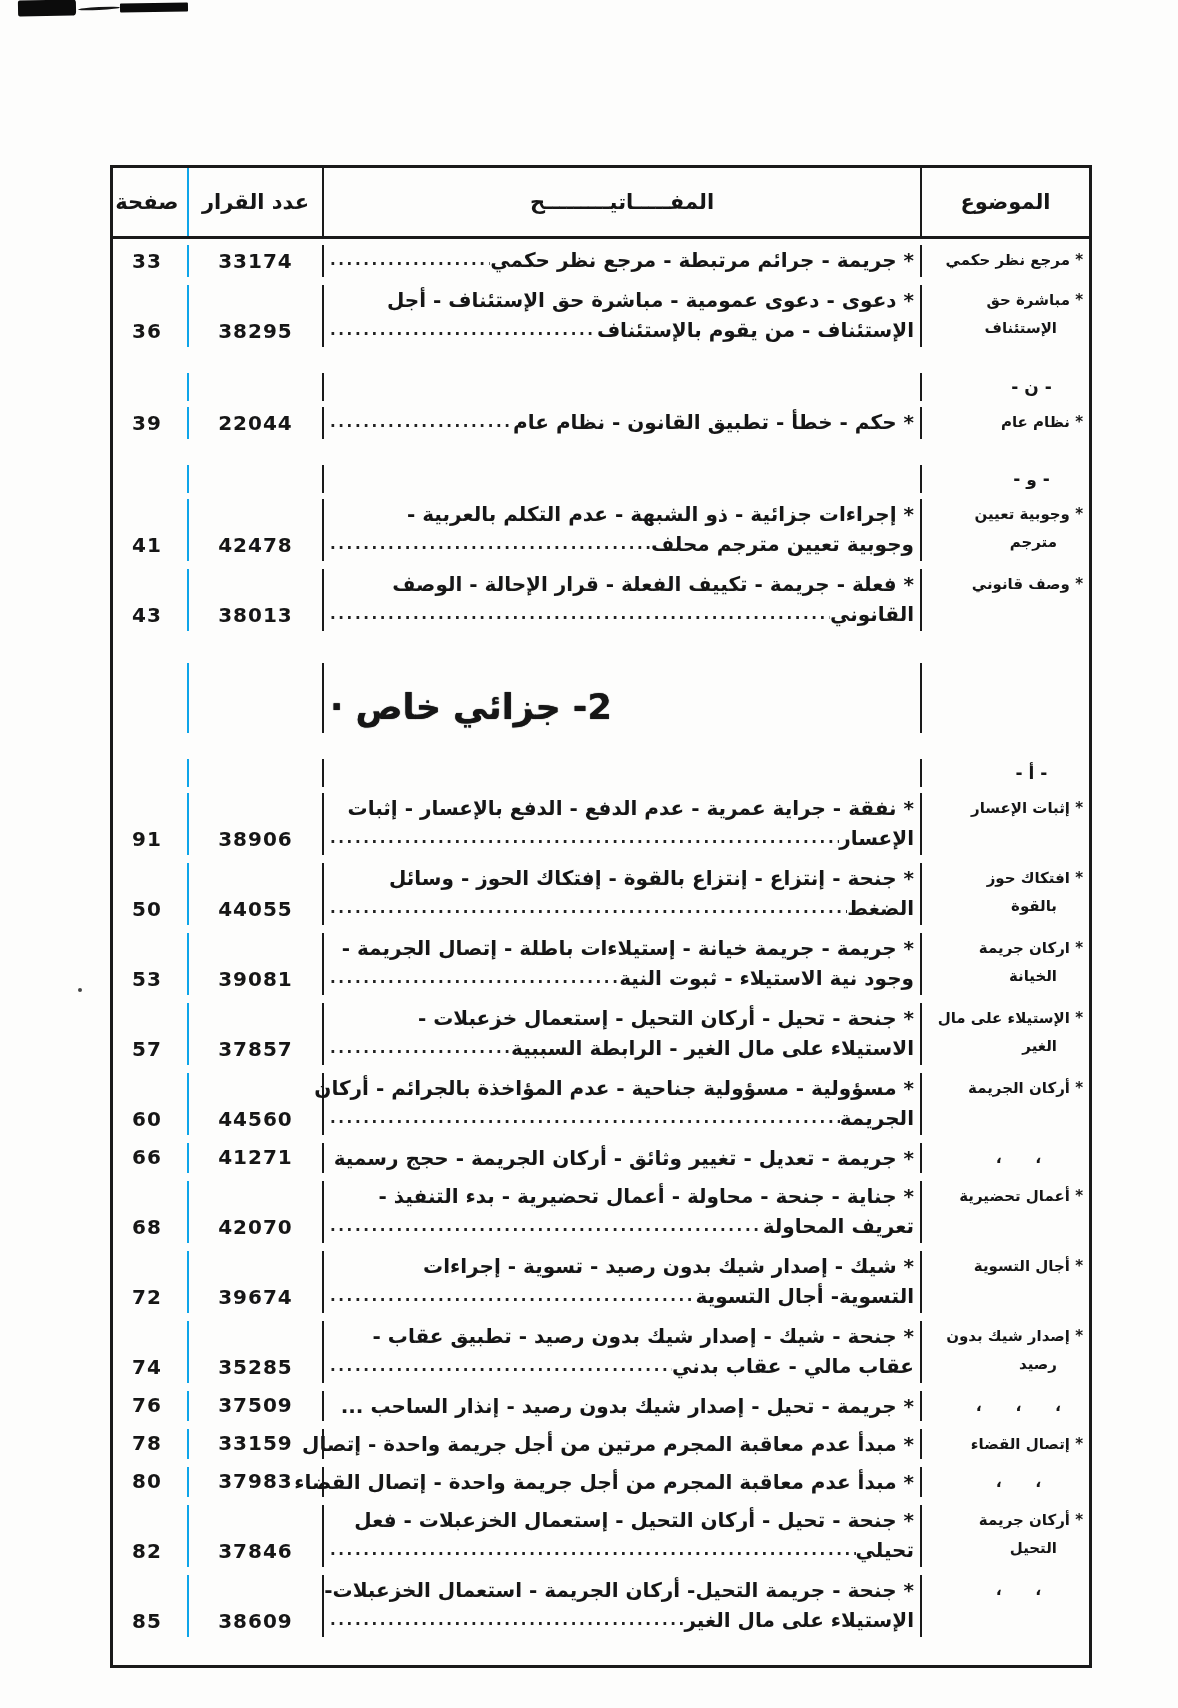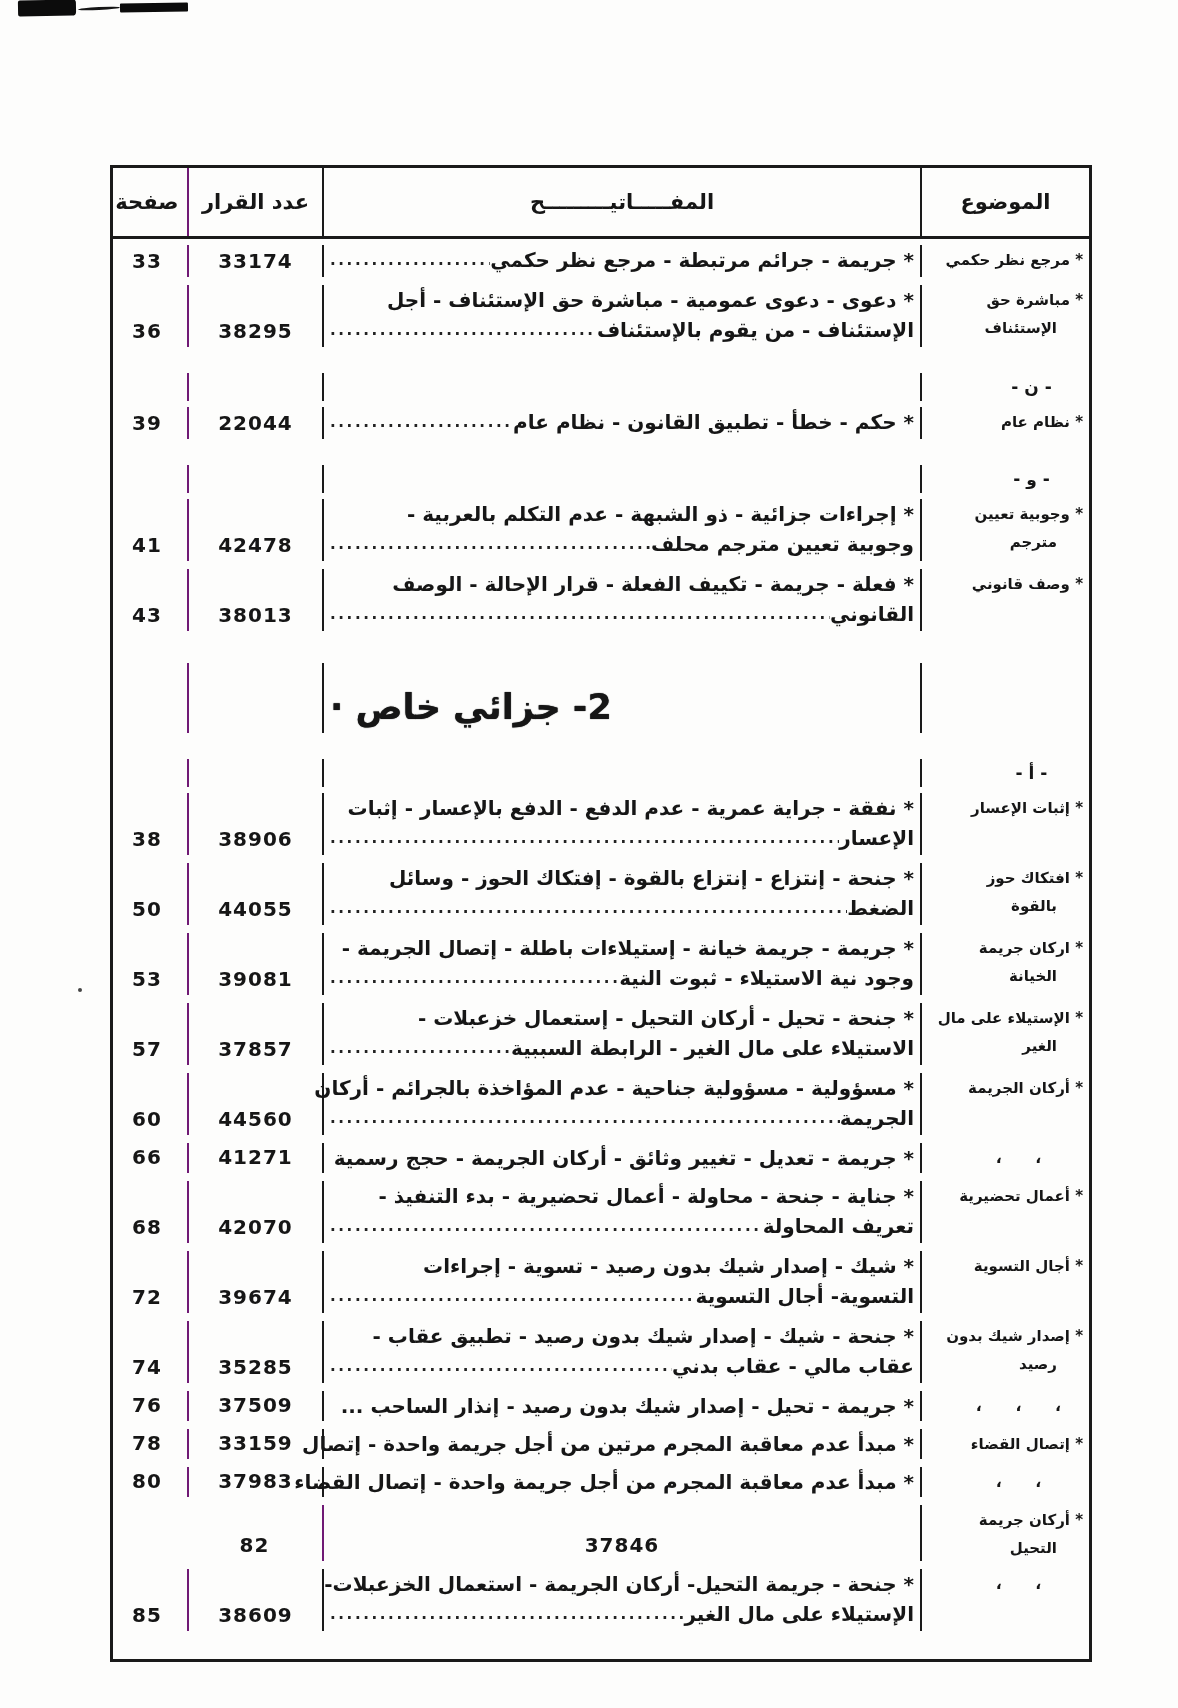--- a/index.html
+++ b/index.html
@@ -25,21 +25,21 @@
     position:absolute;left:110px;top:165px;width:982px;
     border:3px solid #1a1a1a;
     background:#fdfdfc;
     direction:rtl;
     box-sizing:border-box;
   }
   .trow{display:grid;grid-template-columns:169px 598px 135px 80px;}
   .cell{padding:0 6px;box-sizing:border-box;}
   .c-subject{border-left:2px solid #1a1a1a;}
   .c-keys{border-left:2px solid #1a1a1a;}
-  .c-decision{border-left:2px solid #701a75;}
+  .c-decision{border-left:2px solid #0ea5e9;}
 
   
   .thead{border-bottom:3px solid #1a1a1a;}
   .thead .cell{
     height:68px;display:flex;align-items:center;justify-content:center;
     font-size:21px;font-weight:700;
   }
 
   .tbody{padding-bottom:26px;}
 
@@ -222,21 +222,21 @@
           <div class="cell c-keys">
             <div class="kline">
               <span class="ktext">* نفقة - جراية عمرية - عدم الدفع - الدفع بالإعسار - إثبات</span>
             </div>
             <div class="kline">
               <span class="ktext">الإعسار</span>
               <span class="dots"></span>
             </div>
           </div>
           <div class="cell c-decision">38906</div>
-          <div class="cell c-page">38</div>
+          <div class="cell c-page">91</div>
         </div>
         <div class="trow row-entry">
           <div class="cell c-subject">
             <div class="s-line">* افتكاك حوز</div>
             <div class="s-line">بالقوة</div>
           </div>
           <div class="cell c-keys">
             <div class="kline">
               <span class="ktext">* جنحة - إنتزاع - إنتزاع بالقوة - إفتكاك الحوز - وسائل</span>
             </div>
@@ -393,20 +393,29 @@
             </div>
           </div>
           <div class="cell c-decision">37983</div>
           <div class="cell c-page">80</div>
         </div>
         <div class="trow row-entry">
           <div class="cell c-subject">
             <div class="s-line">* أركان جريمة</div>
             <div class="s-line">التحيل</div>
           </div>
+          <div class="cell c-keys">
+            <div class="kline">
+              <span class="ktext">* جنحة - تحيل - أركان التحيل - إستعمال الخزعبلات - فعل</span>
+            </div>
+            <div class="kline">
+              <span class="ktext">تحيلي</span>
+              <span class="dots"></span>
+            </div>
+          </div>
           <div class="cell c-decision">37846</div>
           <div class="cell c-page">82</div>
         </div>
         <div class="trow row-entry">
           <div class="cell c-subject">
             <div class="s-line ditto">، ،</div>
           </div>
           <div class="cell c-keys">
             <div class="kline">
               <span class="ktext">* جنحة - جريمة التحيل- أركان الجريمة - استعمال الخزعبلات-</span>

